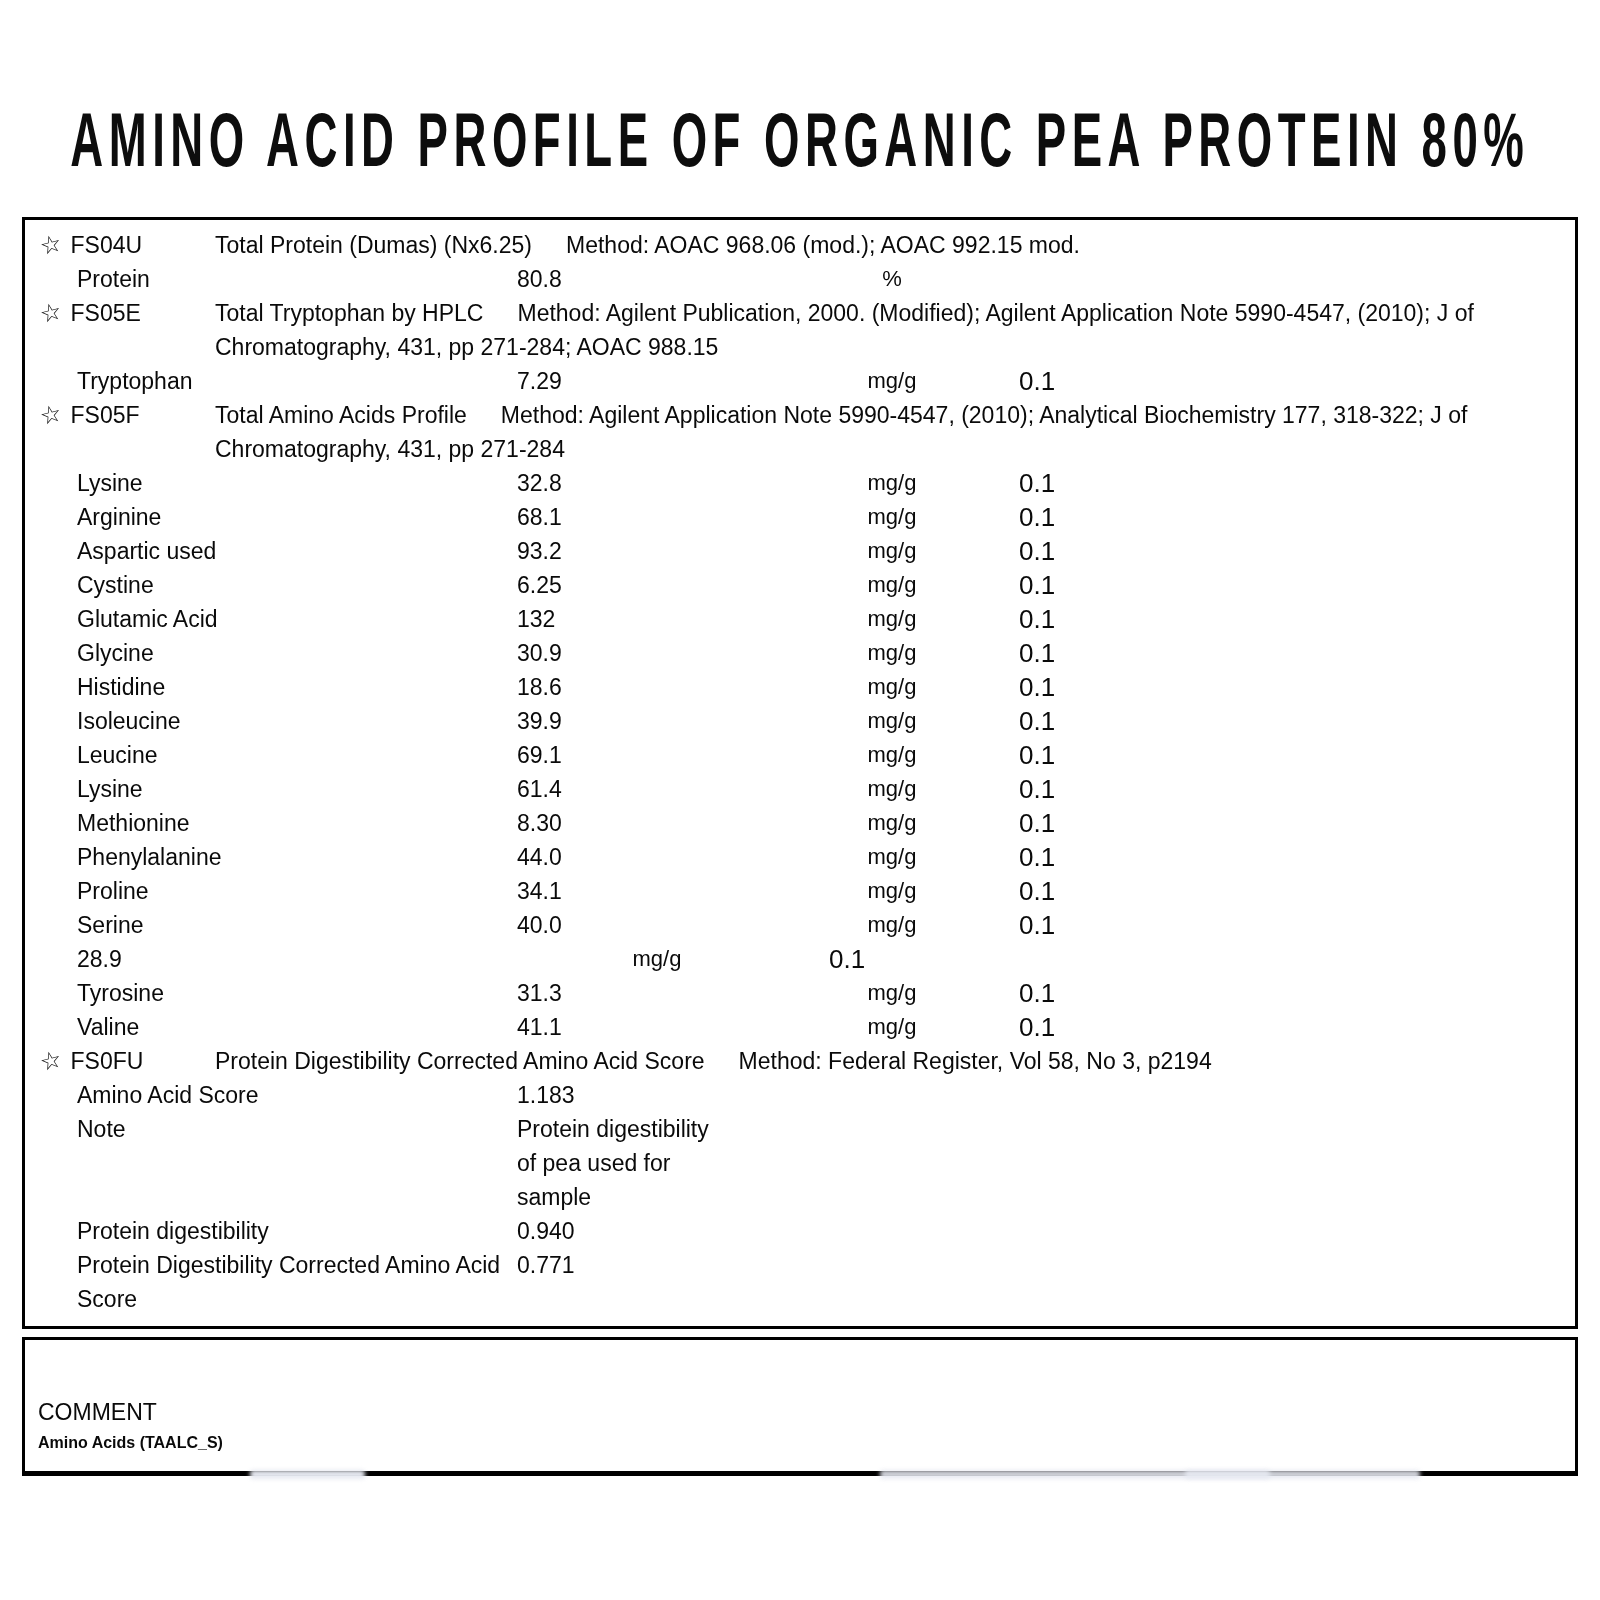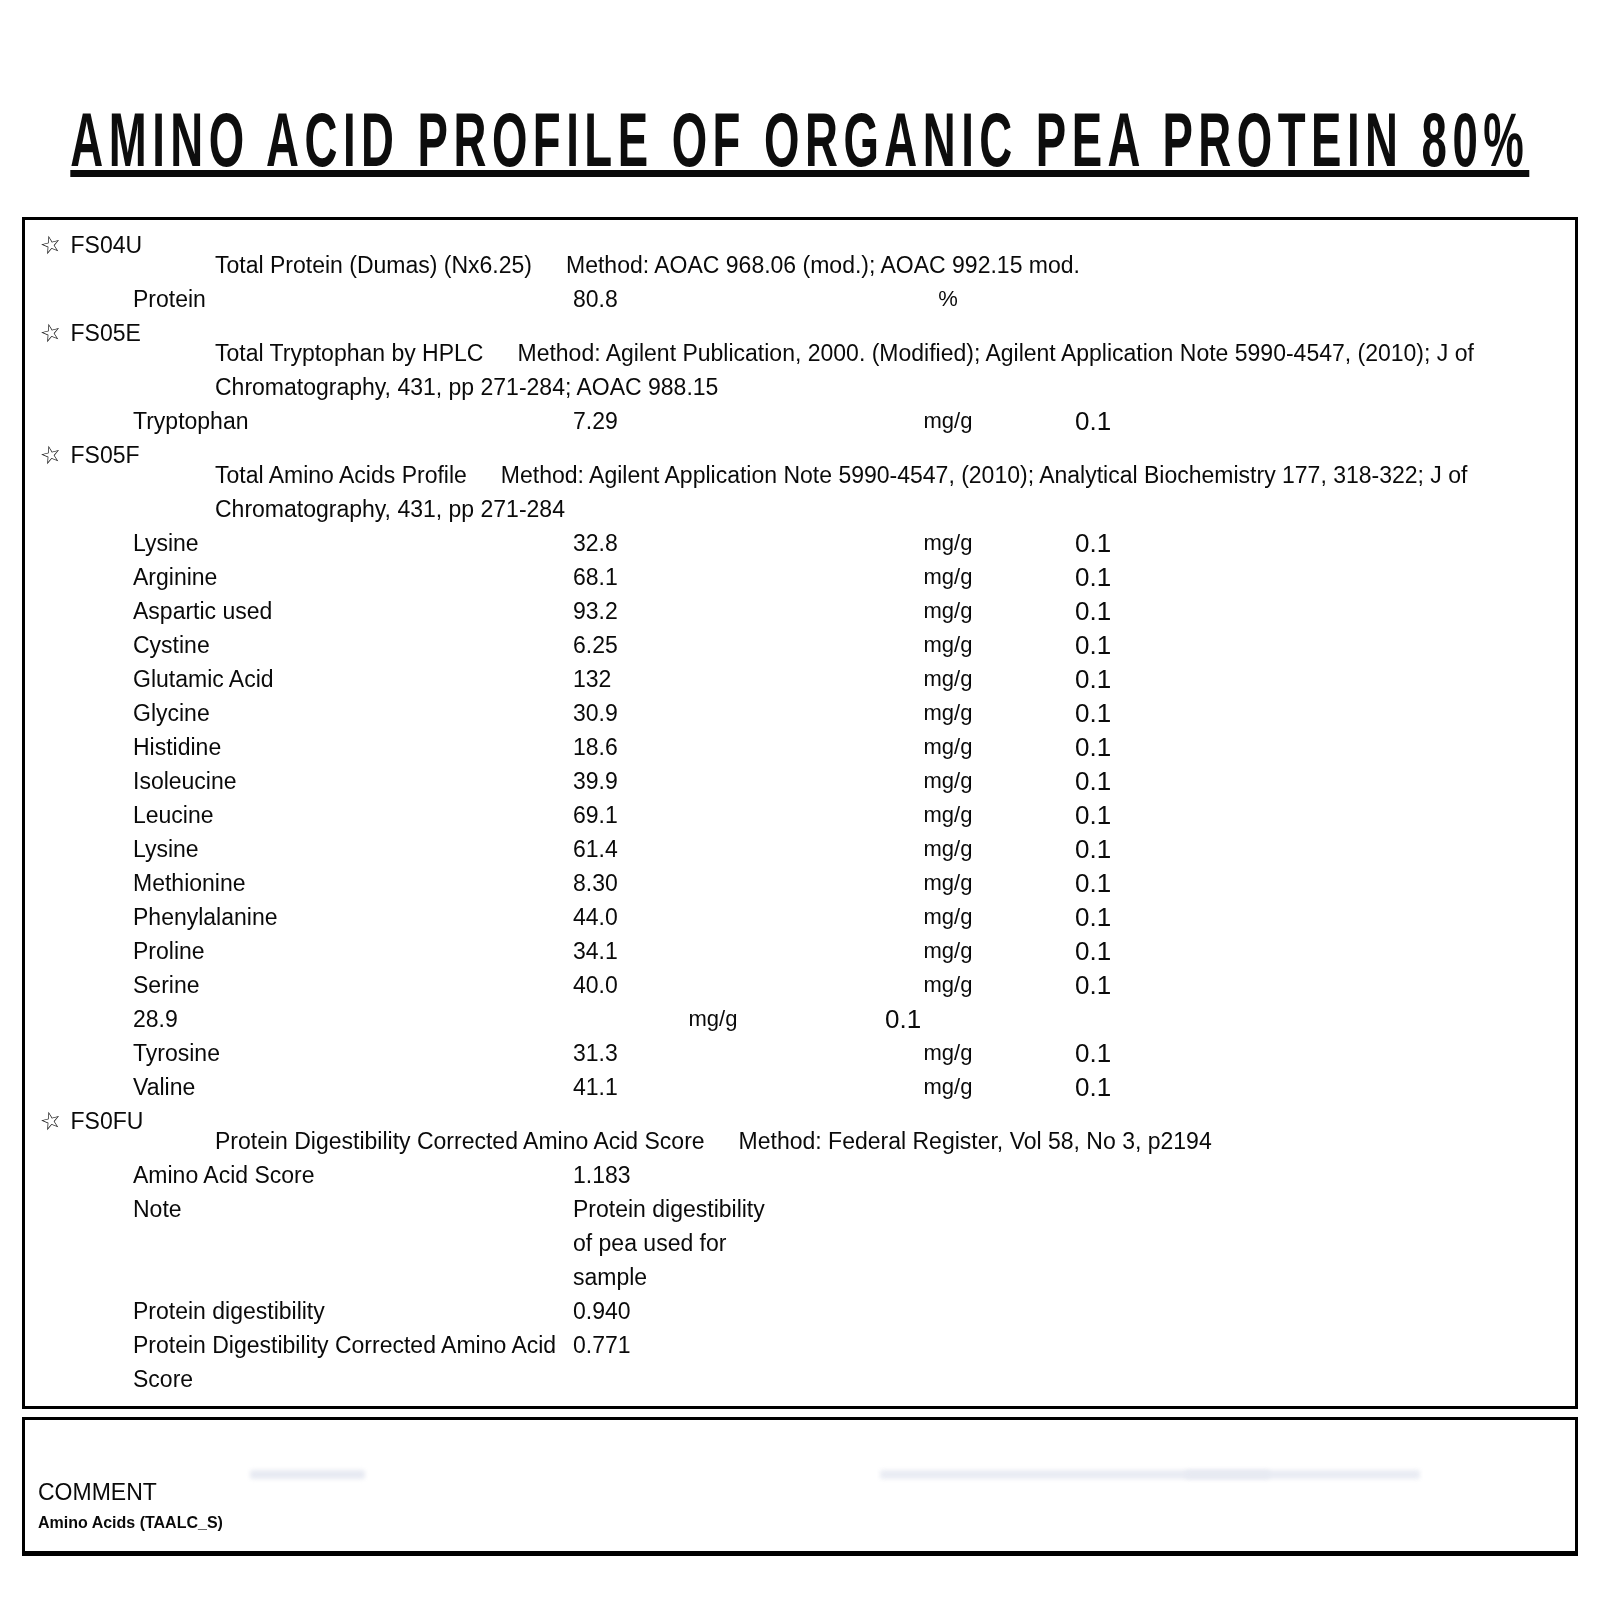--- a/index.html
+++ b/index.html
@@ -4,44 +4,44 @@
 <style>
   html,body{margin:0;padding:0;}
   body{
     width:1600px;height:1600px;background:#ffffff;color:#0a0a0a;
     font-family:"Liberation Sans","DejaVu Sans",sans-serif;
     position:relative;overflow:hidden;
   }
   
   .title-wrap{
     margin-top:92px;height:95px;
-    display:flex;justify-content:center;align-items:center;text-decoration:underline;
+    display:flex;justify-content:center;align-items:center;
   }
   .title-text{
     font-weight:700;font-size:76px;letter-spacing:0.12em;white-space:nowrap;
     transform:scaleX(0.60);transform-origin:center;color:#0d0d0d;
   }
   
   .report-box{
     margin:30px 22px 0 22px;
     border:3px solid #000;
     padding:8px 10px 10px 0;
     font-size:23px;line-height:34px;
   }
   .sec-header{
     display:grid;grid-template-columns:175px 1fr;
     padding-left:15px;
   }
   .sec-code{white-space:nowrap;}
   .star{display:inline-block;transform:rotate(-14deg);margin-right:9px;font-size:24px;}
-  .sec-desc{padding-right:6px;margin-top:20px;}
+  .sec-desc{padding-right:6px;}
   .test-name{margin-right:34px;}
   .a-row{
     display:grid;grid-template-columns:440px 280px 190px 1fr;
-    padding-left:108px;
+    padding-left:52px;
   }
   .c-analyte{max-width:445px;}
   .c-value{white-space:pre-line;}
   .c-unit{text-align:center;font-size:22px;}
   .c-loq{padding-left:32px;font-size:26px;}
   
   .comment-box{
     margin:8px 22px 0 22px;
     border:3px solid #000;border-bottom-width:5px;
     padding:9px 12px 12px 13px;

